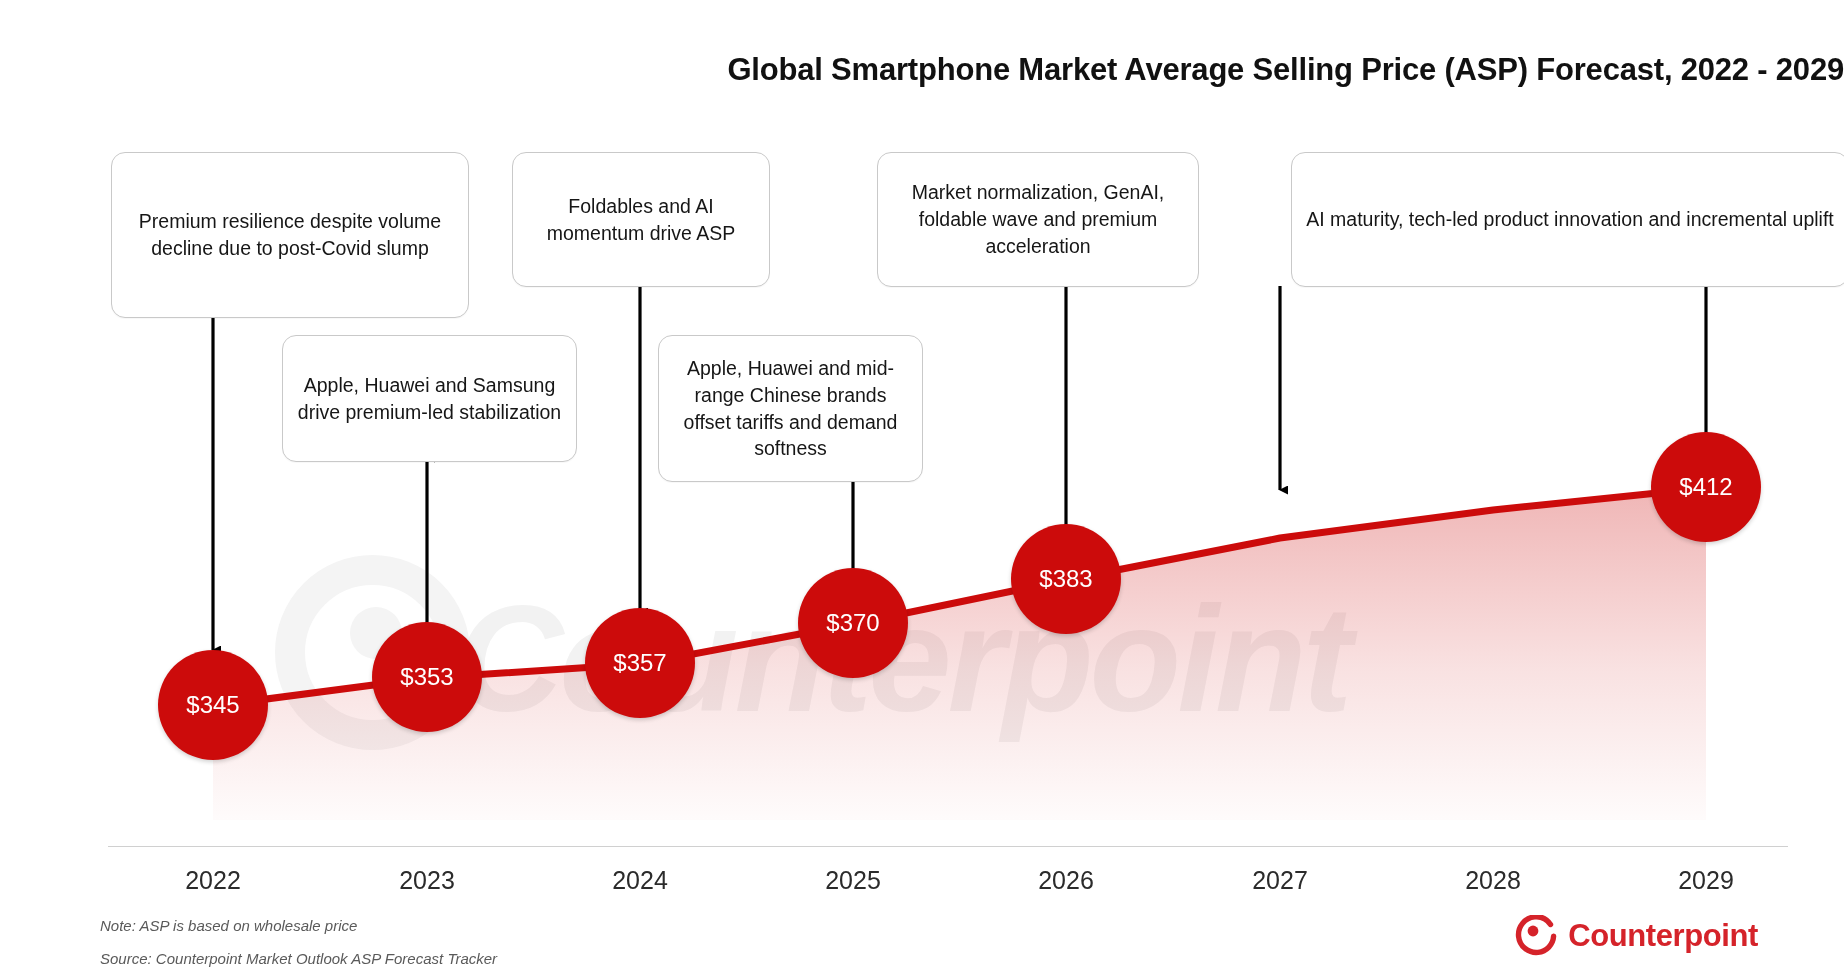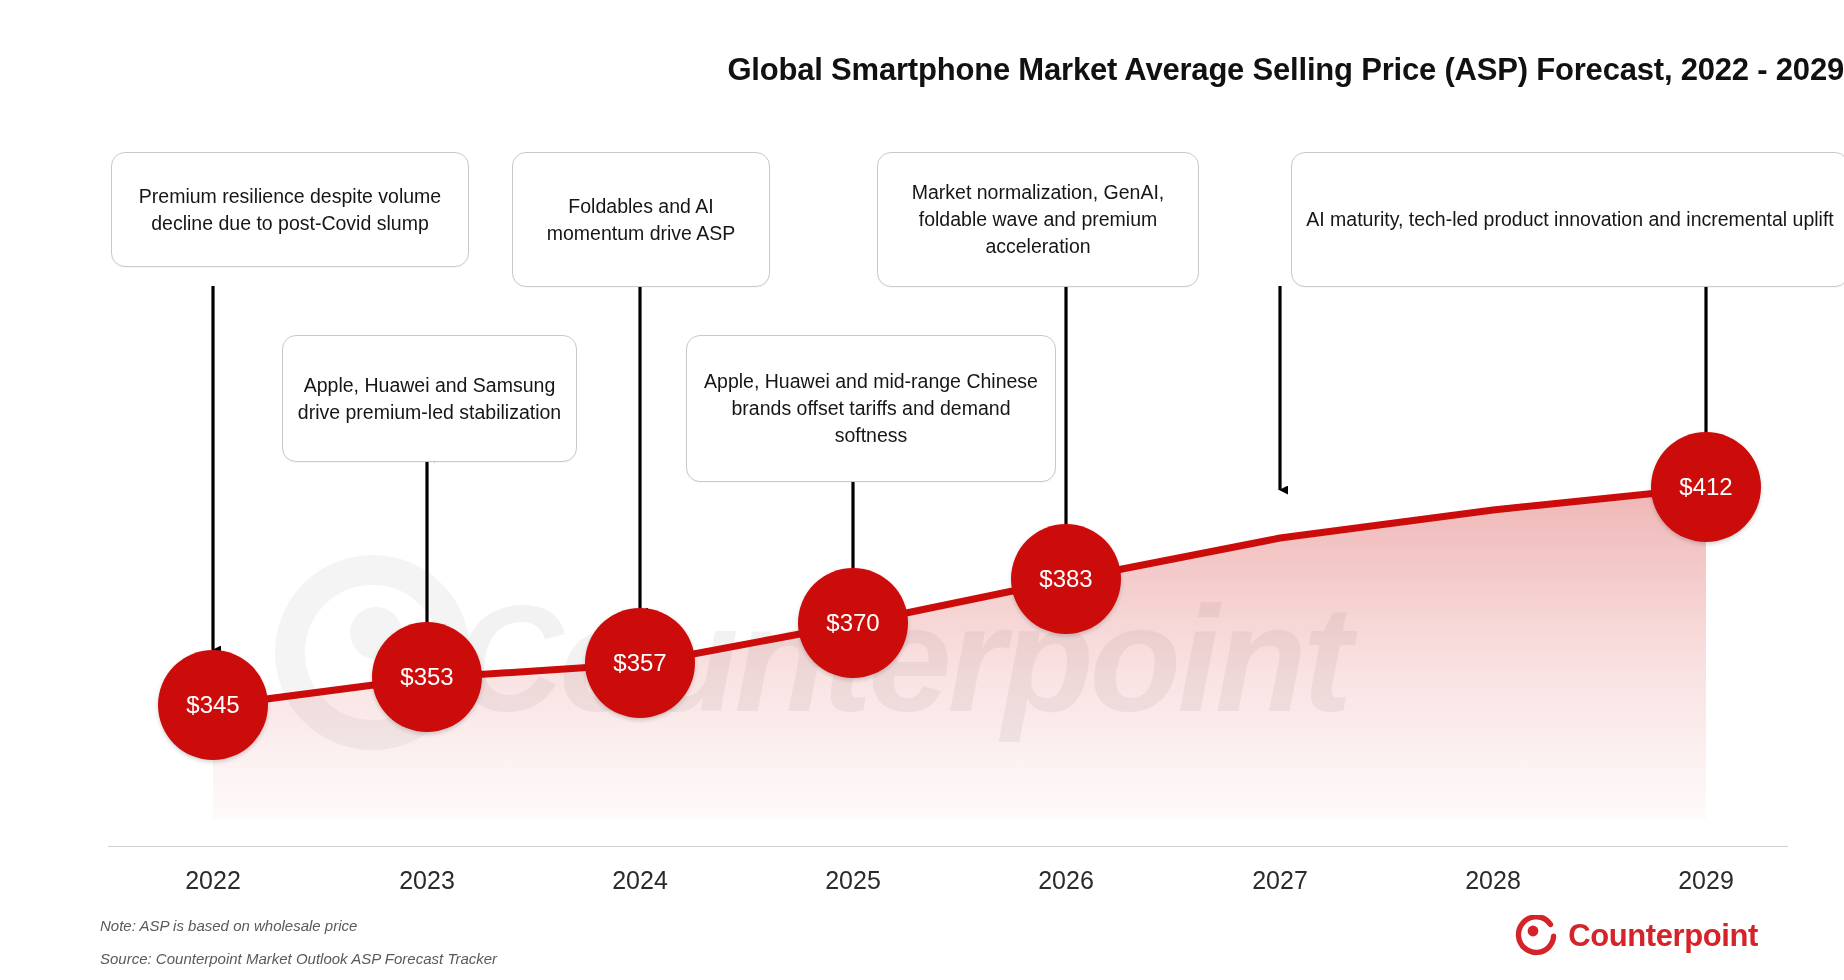--- a/index.html
+++ b/index.html
@@ -149,33 +149,33 @@
     <line x1="213" y1="286" x2="213" y2="650" stroke="#000" stroke-width="3.2" marker-end="url(#arrowDown)"></line>
     <line x1="427" y1="632" x2="427" y2="458" stroke="#000" stroke-width="3.2" marker-end="url(#arrowUp)"></line>
     <line x1="640,0" y1="0" x2="0" y2="0" stroke="none"></line>
     <line x1="640" y1="286" x2="640" y2="612" stroke="#000" stroke-width="3.2" marker-end="url(#arrowDown)"></line>
     <line x1="853" y1="578" x2="853" y2="464" stroke="#000" stroke-width="3.2" marker-end="url(#arrowUp)"></line>
     <line x1="1066" y1="286" x2="1066" y2="532" stroke="#000" stroke-width="3.2" marker-end="url(#arrowDown)"></line>
     <line x1="1280" y1="286" x2="1280" y2="490" stroke="#000" stroke-width="3.2" marker-end="url(#arrowDown)"></line>
     <line x1="1706" y1="286" x2="1706" y2="440" stroke="#000" stroke-width="3.2" marker-end="url(#arrowDown)"></line>
   </svg>
 
-  <div class="callout" style="left:111px;top:152px;width:358px;height:115px;">
+  <div class="callout" style="left:111px;top:152px;width:358px;height:166px;">
     <span>Premium resilience despite volume decline due to post-Covid slump</span>
   </div>
 
   <div class="callout" style="left:282px;top:335px;width:295px;height:127px;">
     <span>Apple, Huawei and Samsung drive premium-led stabilization</span>
   </div>
 
   <div class="callout" style="left:512px;top:152px;width:258px;height:135px;">
     <span>Foldables and AI momentum drive ASP</span>
   </div>
 
-  <div class="callout" style="left:686px;top:335px;width:370px;height:147px;text-align:center;">
+  <div class="callout" style="left:658px;top:335px;width:265px;height:147px;text-align:center;">
     <span>Apple, Huawei and mid-range Chinese brands offset tariffs and demand softness</span>
   </div>
 
   <div class="callout" style="left:877px;top:152px;width:322px;height:135px;">
     <span>Market normalization, GenAI, foldable wave and premium acceleration</span>
   </div>
 
   <div class="callout" style="left:1243px;top:152px;width:558px;height:135px;margin-left:48px;">
     <span>AI maturity, tech-led product innovation and incremental uplift</span>
   </div>

